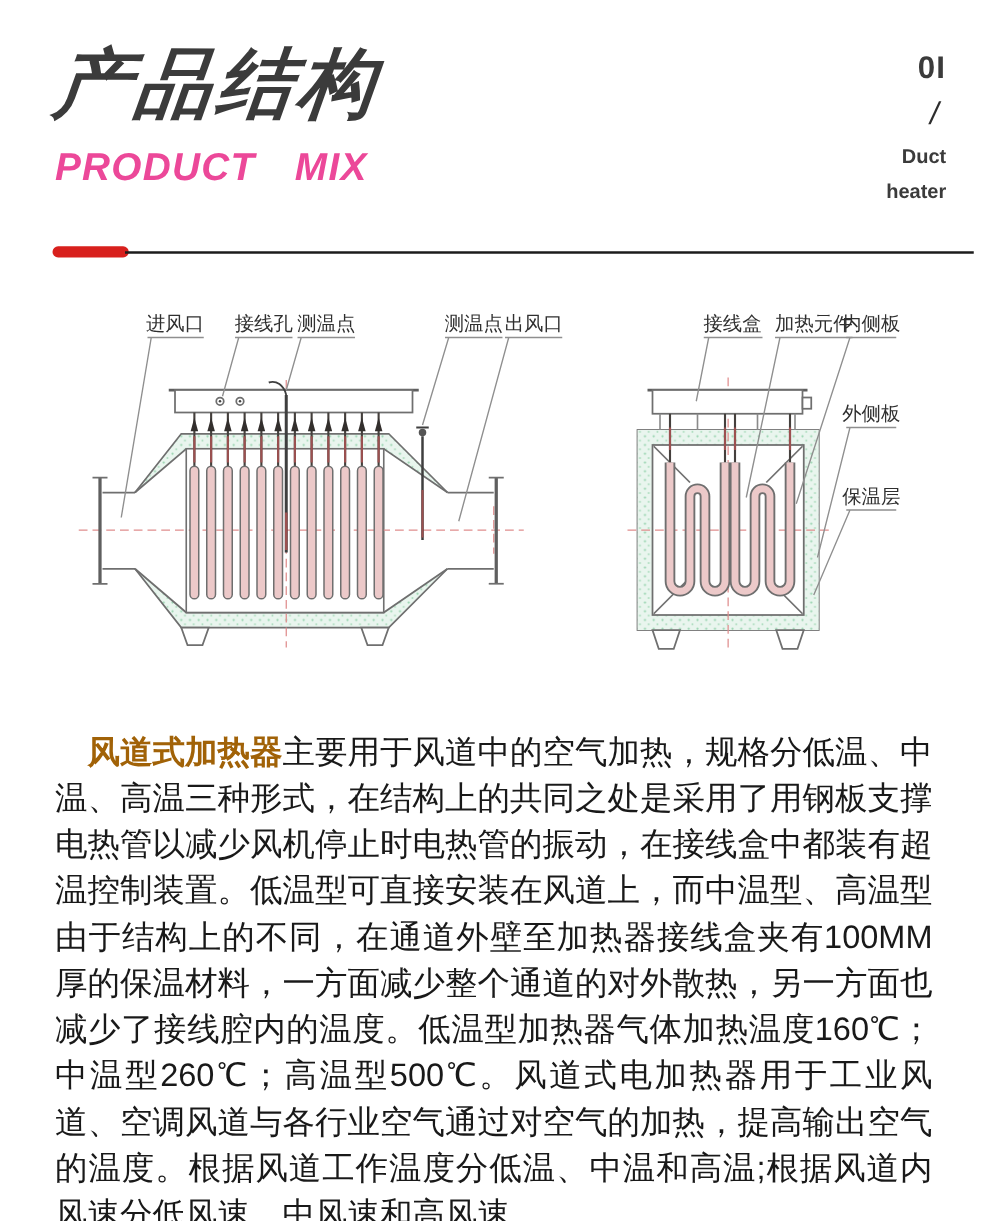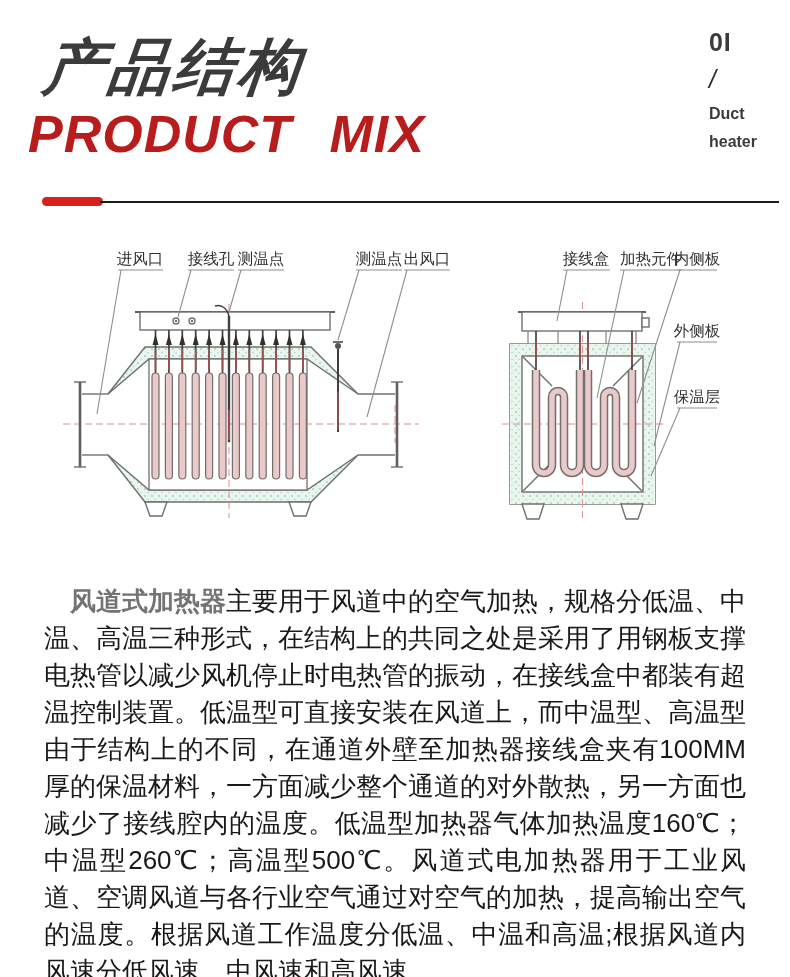--- a/index.html
+++ b/index.html
@@ -2,45 +2,45 @@
 <html><head>
 <meta charset="utf-8">
 <style>
   html,body{margin:0;padding:0;background:#fff;}
   #page{position:relative;width:790px;height:977px;background:#ffffff;overflow:hidden;
         font-family:"Liberation Sans",sans-serif;}
   
   .title-cn{position:absolute;left:40px;top:32px;font-size:61px;line-height:70px;
             font-weight:900;font-style:italic;color:#3b3b3b;letter-spacing:4px;
             transform:skewX(-6deg);transform-origin:left bottom;white-space:nowrap;}
-  .title-en{position:absolute;left:28px;top:108px;font-size:52px;line-height:52px;
-            font-weight:800;font-style:italic;color:#b91c1c;letter-spacing:1px;
+  .title-en{position:absolute;left:44px;top:108px;font-size:31px;line-height:52px;
+            font-weight:800;font-style:italic;color:#ec4899;letter-spacing:1px;
             word-spacing:22px;white-space:nowrap;}
-  .meta{position:absolute;right:33px;top:28px;color:#3b3b3b;}
+  .meta{position:absolute;right:33px;top:40px;text-align:right;color:#3b3b3b;}
   .meta .num{font-size:25px;font-weight:700;letter-spacing:1px;line-height:28px;}
   .meta .slash{font-size:25px;font-weight:400;line-height:26px;margin:10px 6px 8px 0;
                font-style:italic;color:#2d2d2d;}
   .meta .cat{font-size:16px;font-weight:700;line-height:28px;}
   .accent-bar{position:absolute;left:42px;top:197px;width:61px;height:9px;
               border-radius:5px;background:#d8201d;}
   .divider-line{position:absolute;left:100px;top:201px;width:679px;height:2px;background:#1c1c1c;}
   
   .diag{position:absolute;}
   .dlabel{font-family:"Liberation Sans",sans-serif;font-size:15.5px;fill:#2f2f2f;}
   .dline{stroke:#6f6f6f;stroke-width:1.4;fill:none;}
   .dfill{stroke:#6f6f6f;stroke-width:1.4;fill:#ffffff;}
   .leader{stroke:#8f8f8f;stroke-width:1.1;fill:none;}
   .rdash{stroke:#e08d8d;stroke-width:1;fill:none;stroke-dasharray:7 4;}
   .pin{stroke:#45403d;stroke-width:1.7;}
   .pinred{stroke:#9c5050;stroke-width:1.7;}
   
   .body-text{position:absolute;left:44px;top:557px;width:702px;
              font-size:26px;line-height:37px;color:#191919;text-align:justify;
              text-indent:1em;letter-spacing:0;}
-  .body-text .hl{color:#737373;font-weight:700;}
+  .body-text .hl{color:#a16207;font-weight:700;}
 </style>
 </head>
 <body>
 
 <div id="page">
 
   <svg width="0" height="0" style="position:absolute" aria-hidden="true">
     <defs>
       <pattern id="spk" width="7" height="7" patternUnits="userSpaceOnUse">
         <rect width="7" height="7" fill="#e9f5ee"></rect>

